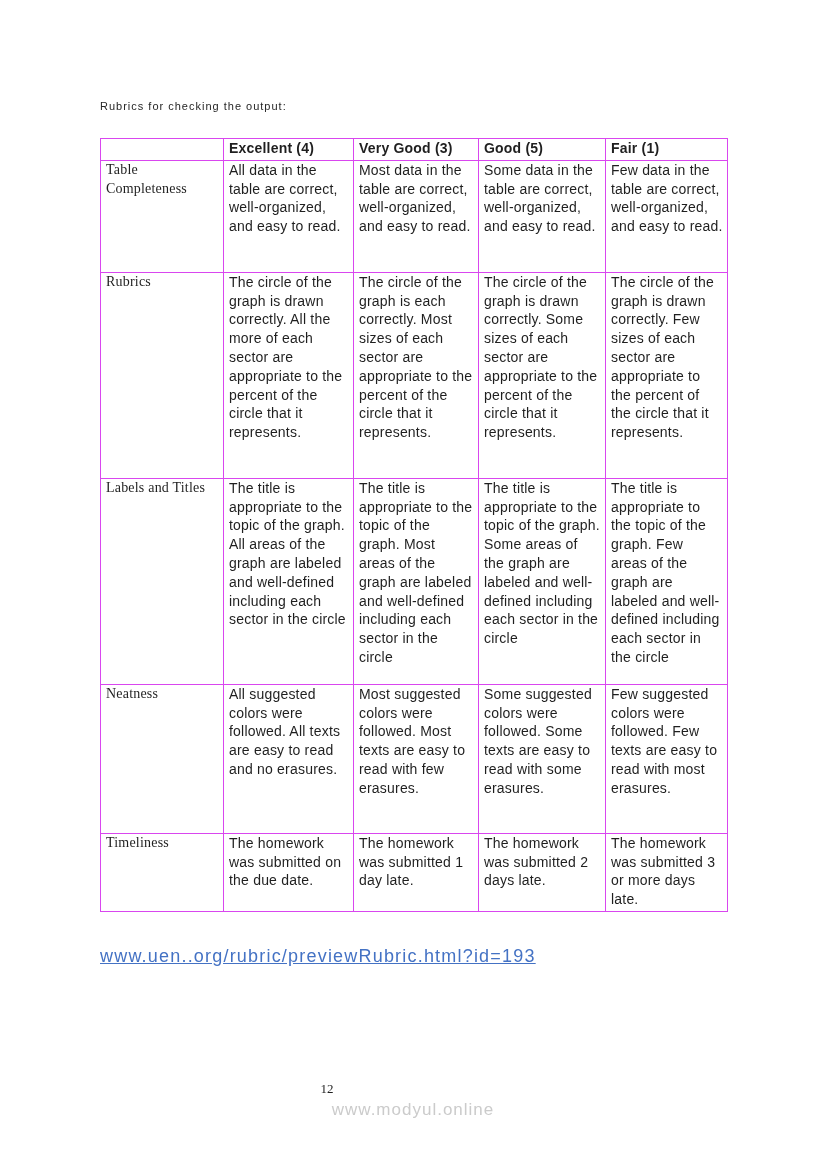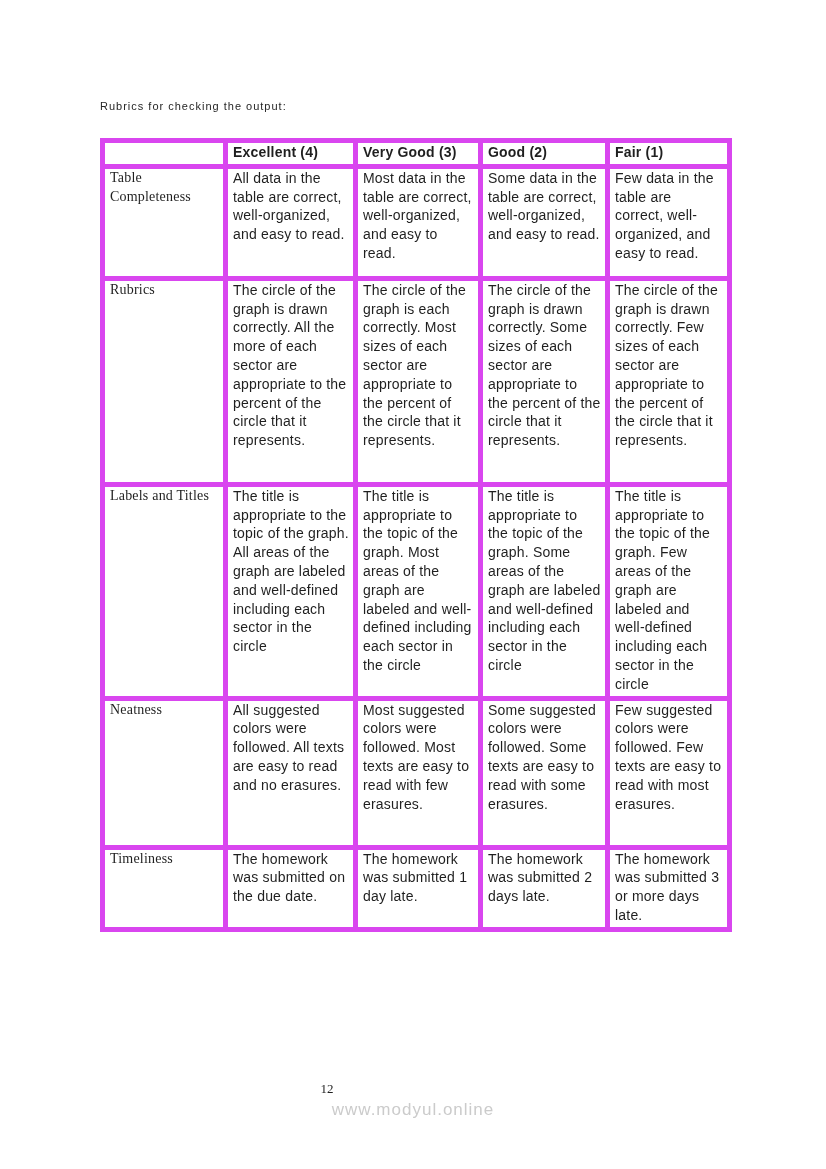--- a/index.html
+++ b/index.html
@@ -15,21 +15,21 @@
     position:absolute; left:100px; top:100px;
     font-size:11px; letter-spacing:1px; color:#262626;
     white-space:nowrap;
   }
   table.rubric {
     position:absolute; left:100px; top:138px;
     width:627px;
     border-collapse:collapse; table-layout:fixed;
   }
   table.rubric th, table.rubric td {
-    border:5px solid #d946ef;
+    border:1px solid #d946ef;
     vertical-align:top; text-align:left;
     padding:0 4px 2px 5px;
     font-size:14px; line-height:18.8px;
     letter-spacing:0.2px;
     font-weight:normal;
     overflow:hidden;
     word-wrap:break-word;
   }
   table.rubric th { font-weight:bold; }
   td.criterion { font-weight:bold;font-family:Liberation Serif, serif; }
@@ -71,21 +71,21 @@
       <col style="width:130px">
       <col style="width:125px">
       <col style="width:127px">
       <col style="width:122px">
     </colgroup>
     <tbody>
       <tr class="rh0">
         <th></th>
         <th>Excellent (4)</th>
         <th>Very Good (3)</th>
-        <th>Good (2)</th>
+        <th>Good (5)</th>
         <th>Fair (1)</th>
       </tr>
       <tr class="rh1">
         <td class="criterion">Table Completeness</td>
         <td>All data in the table are correct, well-organized, and easy to read.</td>
         <td>Most data in the table are correct, well-organized, and easy to read.</td>
         <td>Some data in the table are correct, well-organized, and easy to read.</td>
         <td>Few data in the table are correct, well-organized, and easy to read.</td>
       </tr>
       <tr class="rh2">
@@ -112,18 +112,19 @@
       <tr class="rh5">
         <td class="criterion">Timeliness</td>
         <td>The homework was submitted on the due date.</td>
         <td>The homework was submitted 1 day late.</td>
         <td>The homework was submitted 2 days late.</td>
         <td>The homework was submitted 3 or more days late.</td>
       </tr>
     </tbody>
   </table>
 
+  <a class="source-link">www.uen..org/rubric/previewRubric.html?id=193</a>
 
   <div class="page-number">12</div>
 
   <div class="watermark">www.modyul.online</div>
 
 </div>
 
 </body></html>

